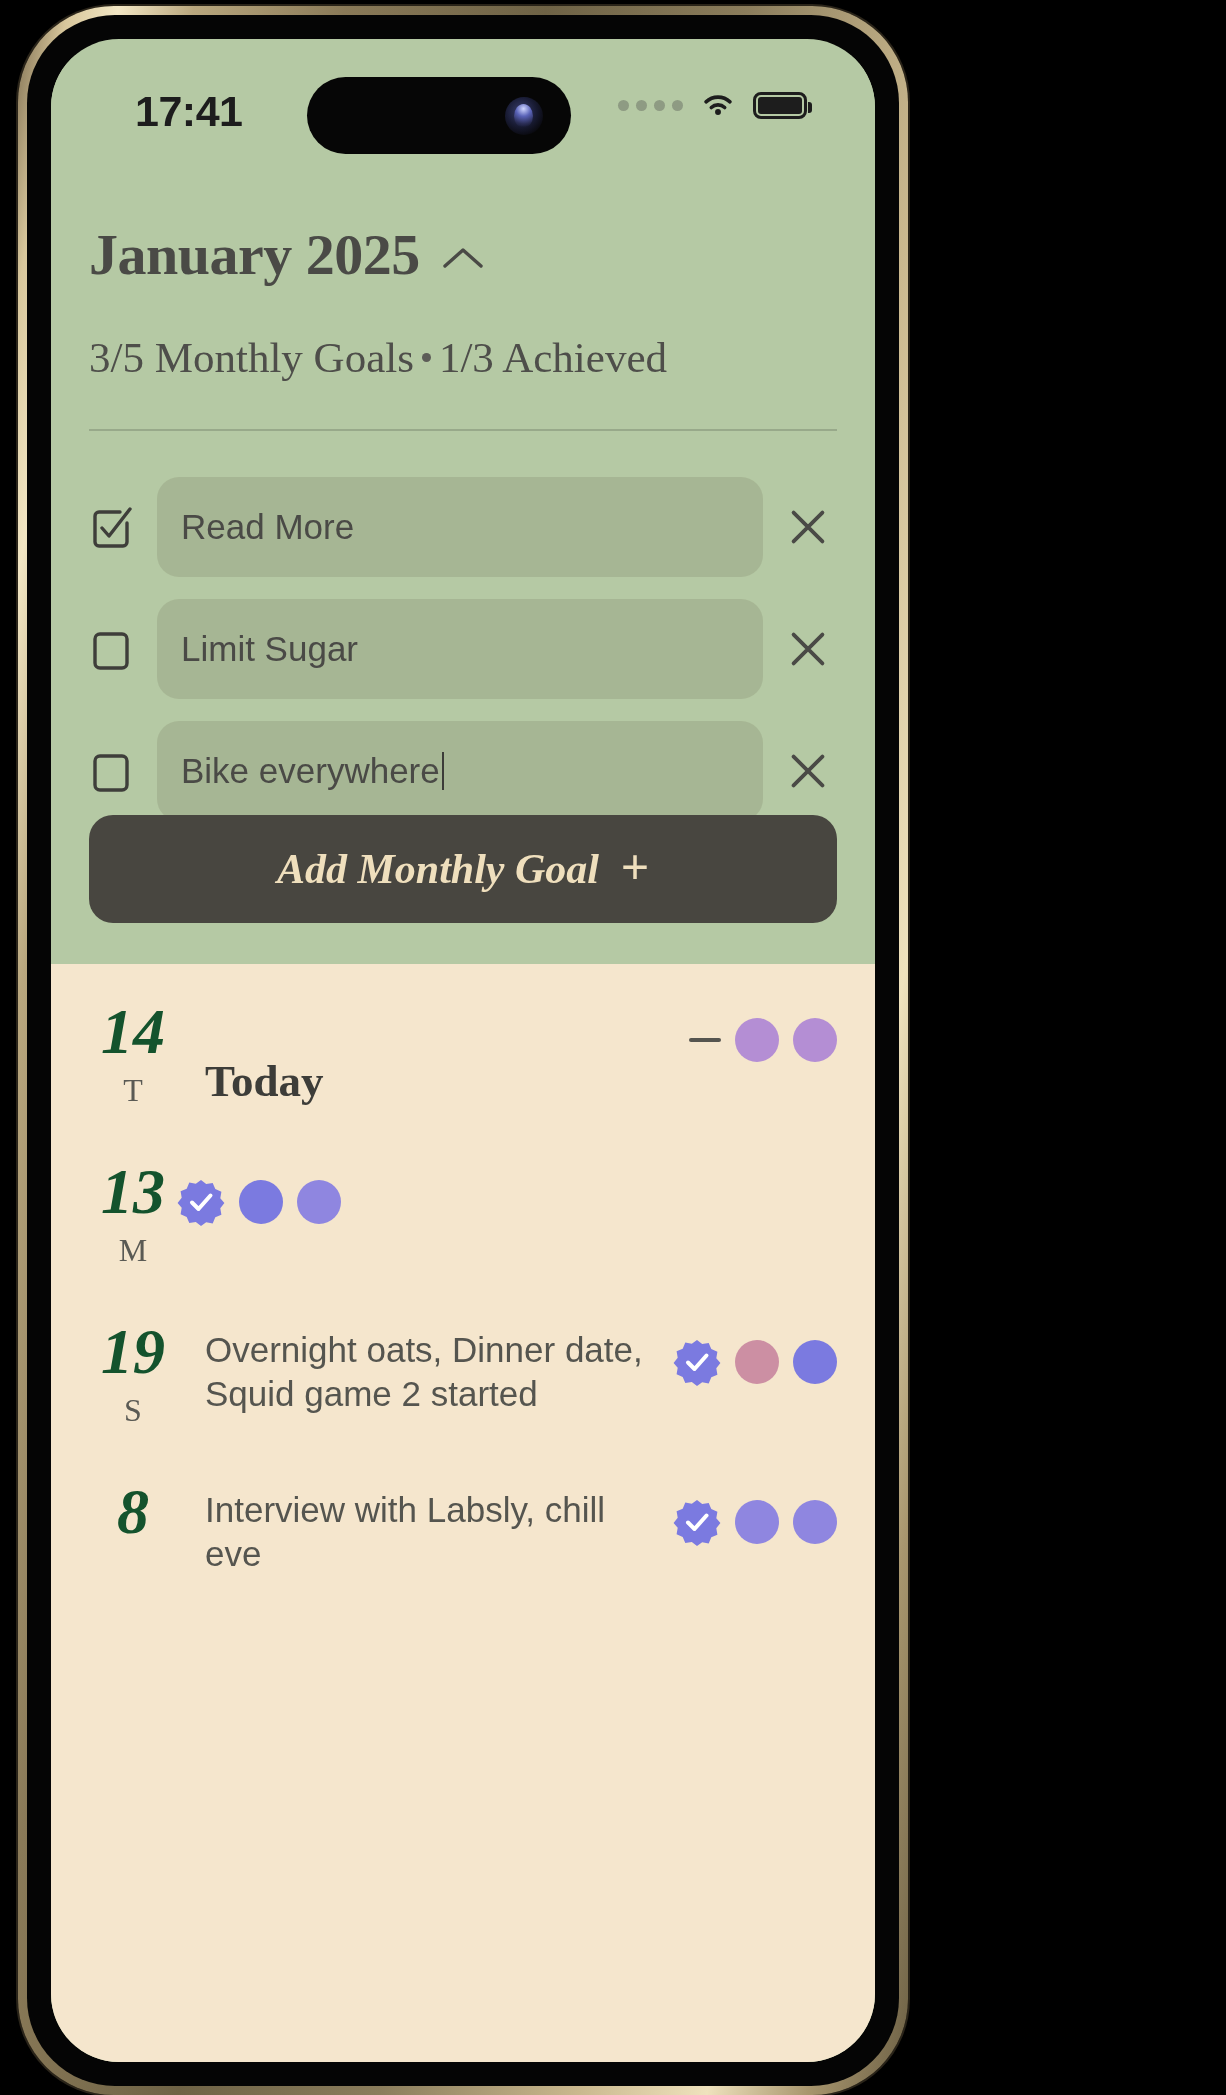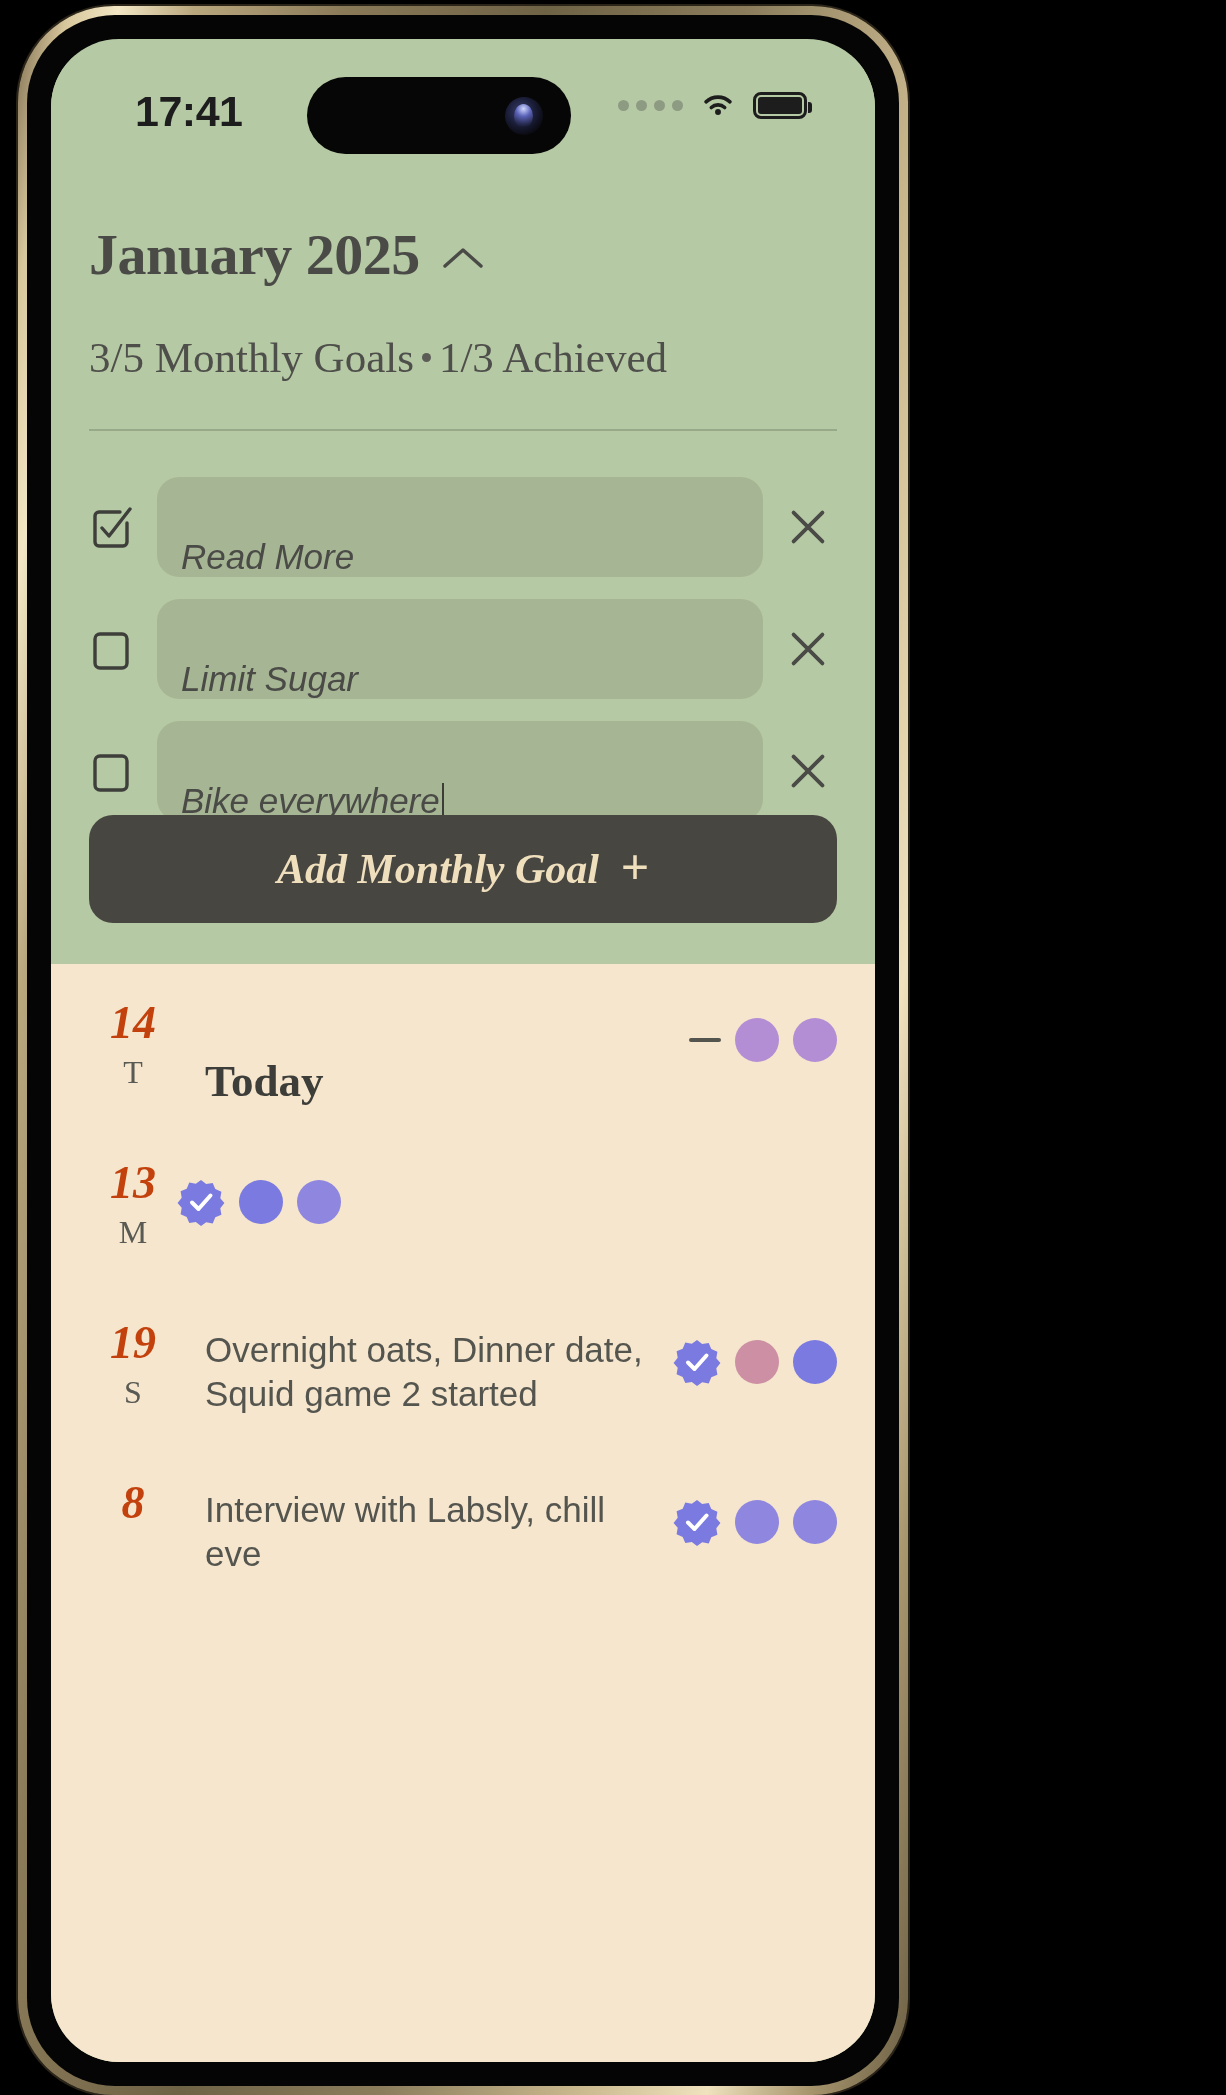--- a/index.html
+++ b/index.html
@@ -138,25 +138,24 @@
     height: 100px;
   }
   .goal-checkbox {
     width: 46px; height: 46px; flex: 0 0 46px;
     position: relative; margin-right: 22px;
   }
   .goal-input {
     flex: 1; height: 100px;
     background: rgba(140,150,120,0.36);
     border-radius: 22px;
-    display: flex; align-items: flex-end;
+    display: flex; align-items: center;
     padding: 0 24px;
     font-size: 35px; color: #4a4a46;
     position: relative;
-    font-style: italic;
   }
   .goal-caret {
     display: inline-block; width: 2px; height: 38px;
     background: #3c3c38; margin-left: 2px;
   }
   .goal-delete {
     width: 58px; flex: 0 0 58px;
     margin-left: 16px;
     display: flex; align-items: center; justify-content: center;
   }
@@ -190,21 +189,21 @@
     padding-top: 36px; min-height: 160px;
     position: relative;
   }
   .journal-date {
     width: 88px; flex: 0 0 88px;
     text-align: center;
     font-family: "Liberation Serif", serif;
   }
   .journal-day-num {
     font-weight: 700; font-style: italic;
-    font-size: 46px; color: #c2410c; line-height: 1;
+    font-size: 64px; color: #14532d; line-height: 1;
   }
   .journal-day-letter {
     font-size: 32px; color: #5a5a54; margin-top: 10px; line-height: 1;
   }
   .journal-body {
     flex: 1; padding-left: 28px; padding-right: 8px;
     padding-top: 8px;
   }
   .journal-title {
     font-family: "Liberation Serif", serif;

